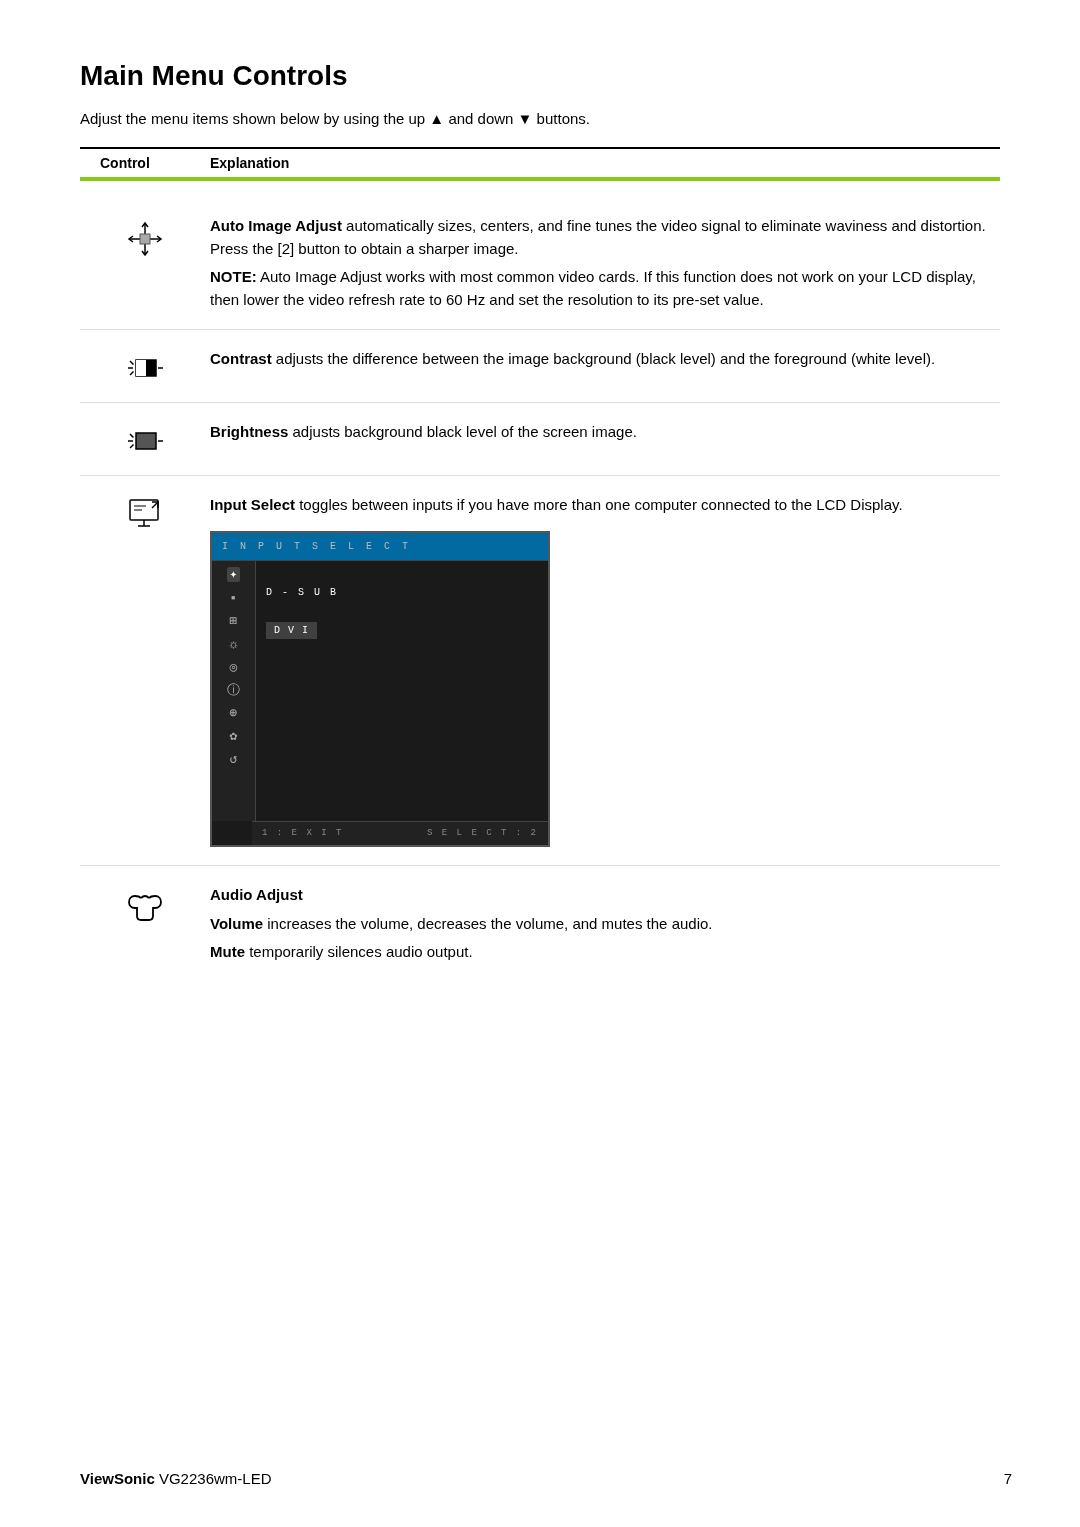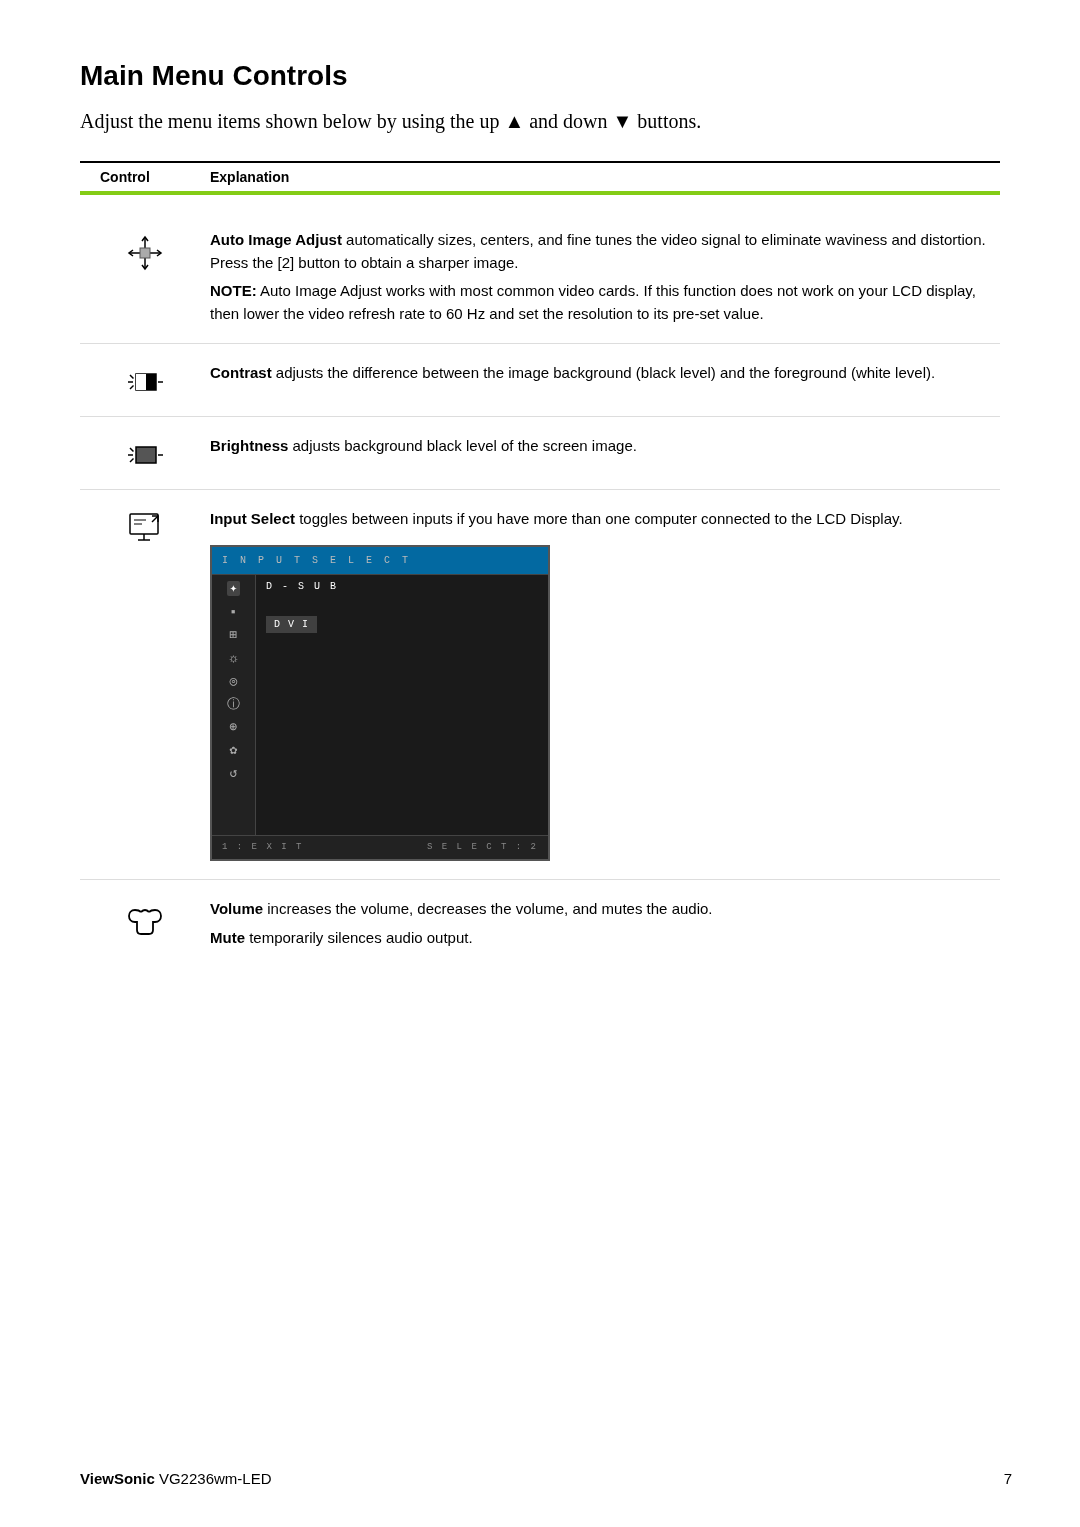--- a/index.html
+++ b/index.html
@@ -11,23 +11,22 @@
       width: 1080px;
       min-height: 1527px;
       padding: 60px 80px 60px 80px;
     }
     h1 {
       font-size: 28px;
       font-weight: bold;
       margin-bottom: 18px;
     }
     .intro {
-      font-size: 20px;
-      margin-bottom: 28px;
-      font-family: Liberation Serif, serif;
+      font-size: 15px;
+      margin-bottom: 20px;
     }
     .table-header {
       display: flex;
       border-top: 2px solid #000;
       border-bottom: 4px solid #84cc16;
       padding: 6px 0 6px 0;
       margin-bottom: 16px;
     }
     .th-control {
       width: 130px;
@@ -101,21 +100,21 @@
       cursor: default;
     }
     .osd-icon.selected {
       color: #fff;
       background: #444;
       border-radius: 2px;
       padding: 1px 3px;
     }
     .osd-content-col {
       flex: 1;
-      padding: 4px 10px;
+      padding: 24px 10px;
     }
     .osd-menu-item {
       color: #aaa;
       font-size: 10px;
       letter-spacing: 2px;
       margin-bottom: 4px;
     }
     .osd-menu-item.active {
       color: #fff;
     }
@@ -130,20 +129,21 @@
     }
     .osd-footer {
       background: #222;
       border-top: 1px solid #444;
       padding: 5px 10px;
       display: flex;
       justify-content: space-between;
       font-size: 9px;
       letter-spacing: 2px;
       color: #888;
+      margin-left: 40px;
     }
     
     .page-footer {
       position: absolute;
       bottom: 40px;
       left: 80px;
       right: 68px;
       display: flex;
       justify-content: space-between;
       font-size: 15px;
@@ -282,20 +282,21 @@
     <svg width="40" height="40" viewBox="0 0 40 40" fill="none">
 
       <path d="M16 10 C16 10 14 8 10 8 C6 8 4 11 4 14 C4 17 6 20 10 20 L12 20 L12 28" stroke="#000" stroke-width="1.8" fill="none"></path>
       <path d="M24 10 C24 10 26 8 30 8 C34 8 36 11 36 14 C36 17 34 20 30 20 L28 20 L28 28" stroke="#000" stroke-width="1.8" fill="none"></path>
       <path d="M12 28 Q12 32 16 32 L24 32 Q28 32 28 28" stroke="#000" stroke-width="1.8" fill="none"></path>
 
       <path d="M16 10 Q20 6 24 10" stroke="#000" stroke-width="1.8" fill="none"></path>
     </svg>
   </div>
   <div class="col-text">
+    <p><strong>Audio Adjust</strong></p>
     <p><strong>Volume</strong> increases the volume, decreases the volume, and mutes the audio.</p>
     <p><strong>Mute</strong> temporarily silences audio output.</p>
   </div>
 </div>
 
 <div class="page-footer">
   <div class="footer-brand">
     <strong>ViewSonic</strong> <span>VG2236wm-LED</span>
   </div>
   <div>7</div>

